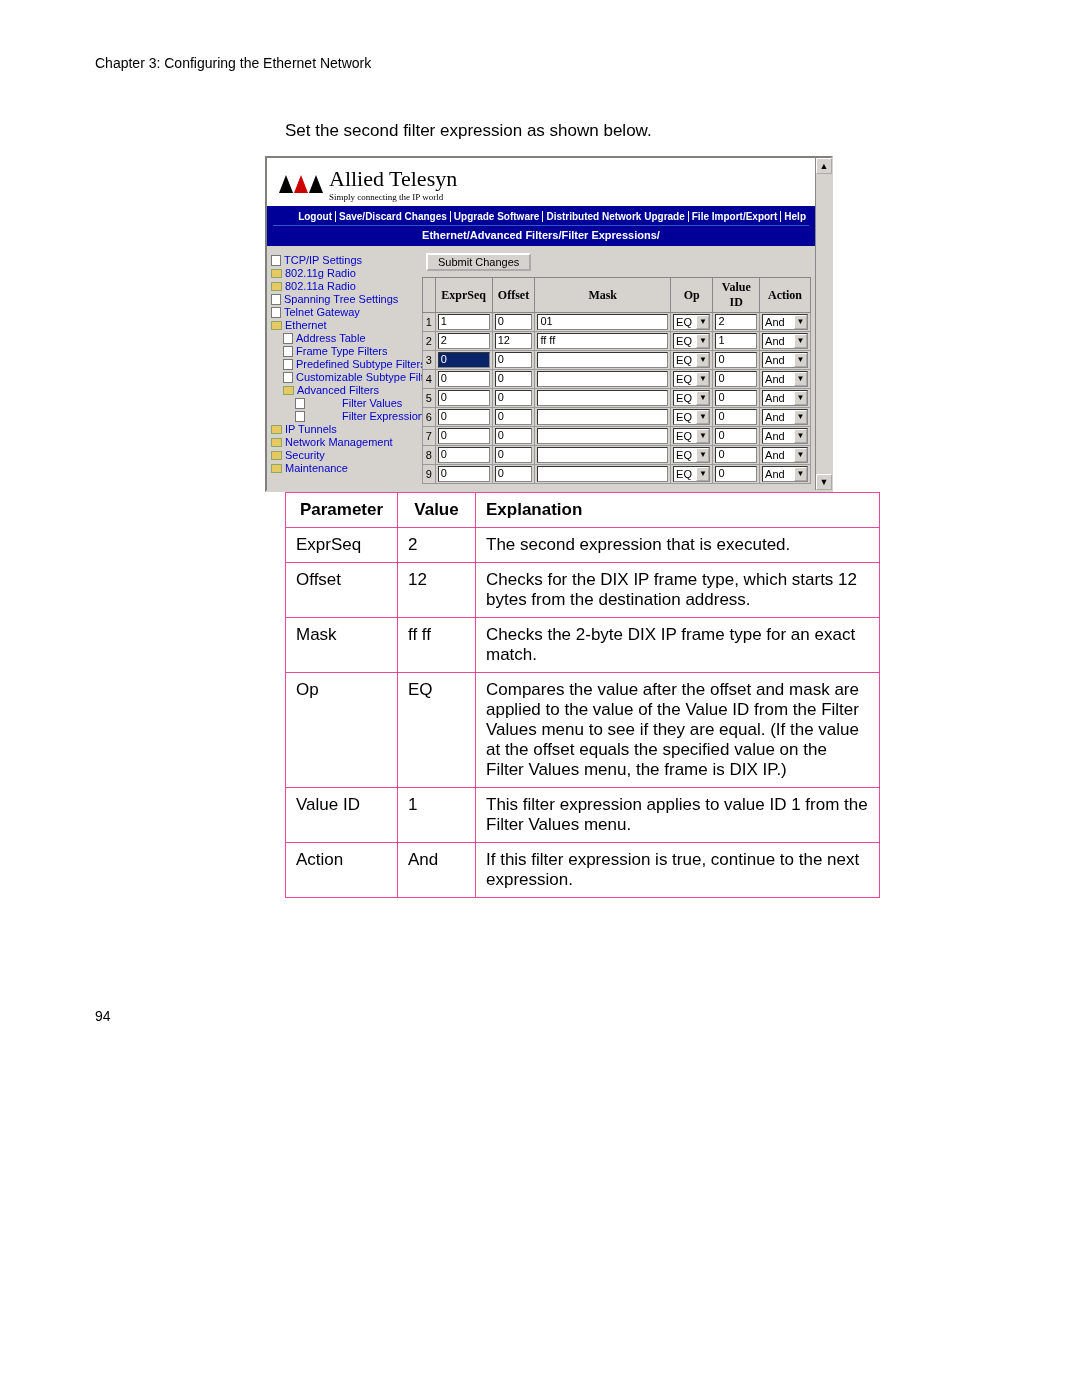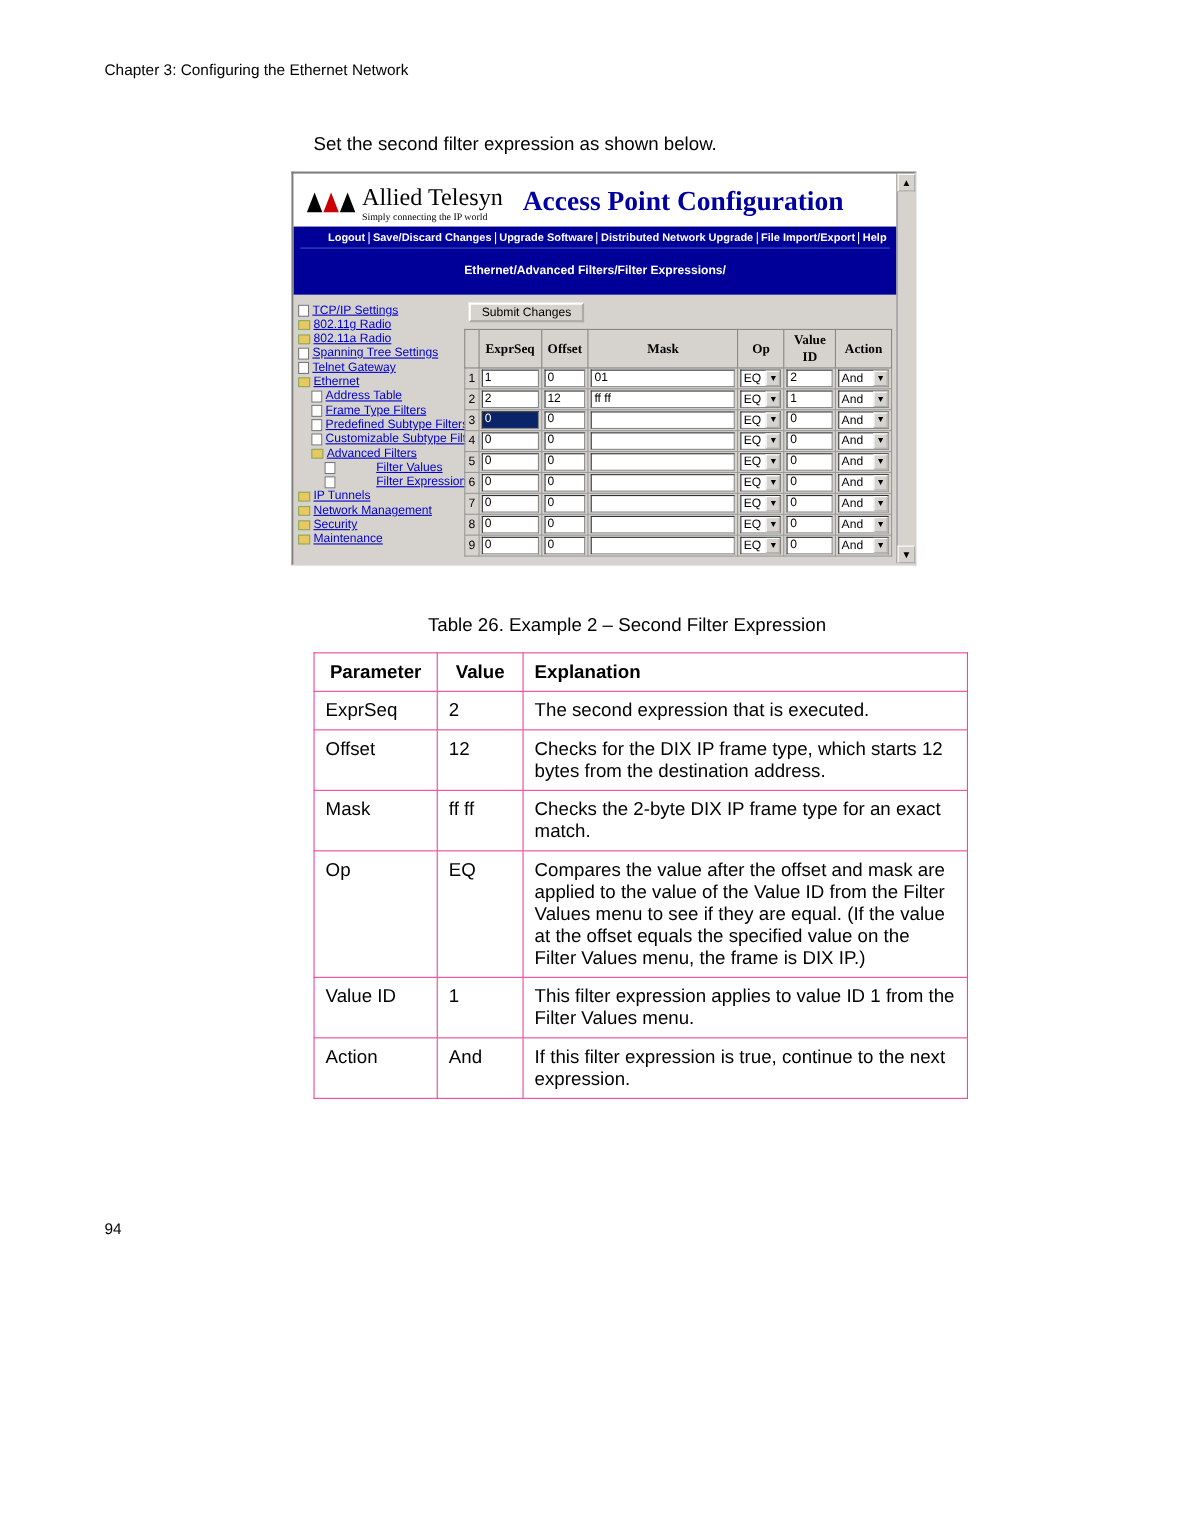--- a/index.html
+++ b/index.html
@@ -86,37 +86,36 @@
     font-weight: bold;
     text-align: right;
     padding: 3px 0;
   }
   .menu-top span { padding: 0 3px; border-right: 1px solid #fff; }
   .menu-top span:last-child { border-right: none; }
   .breadcrumb-bar {
     font-size: 11px;
     font-weight: bold;
     text-align: center;
-    padding: 14px 0;
+    padding: 3px 0;
     border-top: 1px solid #3355cc;
   }
   .ss-content {
     display: flex;
     align-items: flex-start;
     padding-top: 6px;
     background: #d6d3ce;
   }
   .nav-tree {
     width: 155px;
     font-size: 11px;
     padding: 2px 2px 2px 4px;
   }
   .nav-item {
     color: #0000cc;
-    text-decoration: underline;
     white-space: nowrap;
     padding: 0 0 1px 0;
     display: flex;
     align-items: center;
     gap: 3px;
   }
   .nav-item.lvl1 { margin-left: 12px; }
   .nav-item.lvl2 { margin-left: 24px; gap: 37px; }
   .icon-page {
     width: 10px; height: 11px;
@@ -240,21 +239,20 @@
           <div class="logo-shape">
             <div class="tri black"></div>
               <div class="tri red"></div>
               <div class="tri black"></div>
           </div>
           <div>
             <div class="logo-text">Allied Telesyn</div>
             <div class="logo-sub">Simply connecting the IP world</div>
           </div>
         </div>
-        <div class="apc-title">Access Point Configuration</div>
       </div>
       <div class="blue-bar">
         <div class="menu-top" id="top-menu"><span>Logout</span><span>Save/Discard Changes</span><span>Upgrade Software</span><span>Distributed Network Upgrade</span><span>File Import/Export</span><span>Help</span></div>
         <div class="breadcrumb-bar">Ethernet/Advanced Filters/Filter Expressions/</div>
       </div>
       <div class="ss-content">
         <div class="nav-tree" id="nav-tree">
             <div class="nav-item">
               <span class="icon-page"></span>
               <span>TCP/IP Settings</span>
@@ -582,21 +580,20 @@
                     </div>
                   </td>
                 </tr>
               </tbody>
           </table>
         </div>
       </div>
     </div>
   </div>
 
-  <div class="table-caption">Table 26. Example 2 – Second Filter Expression</div>
 
   <table class="param-table">
     <thead>
         <tr id="pt-head">
           <th class="param-col">Parameter</th>
           <th class="value-col">Value</th>
           <th class="explain">Explanation</th>
         </tr>
       </thead>
     <tbody id="pt-body">

